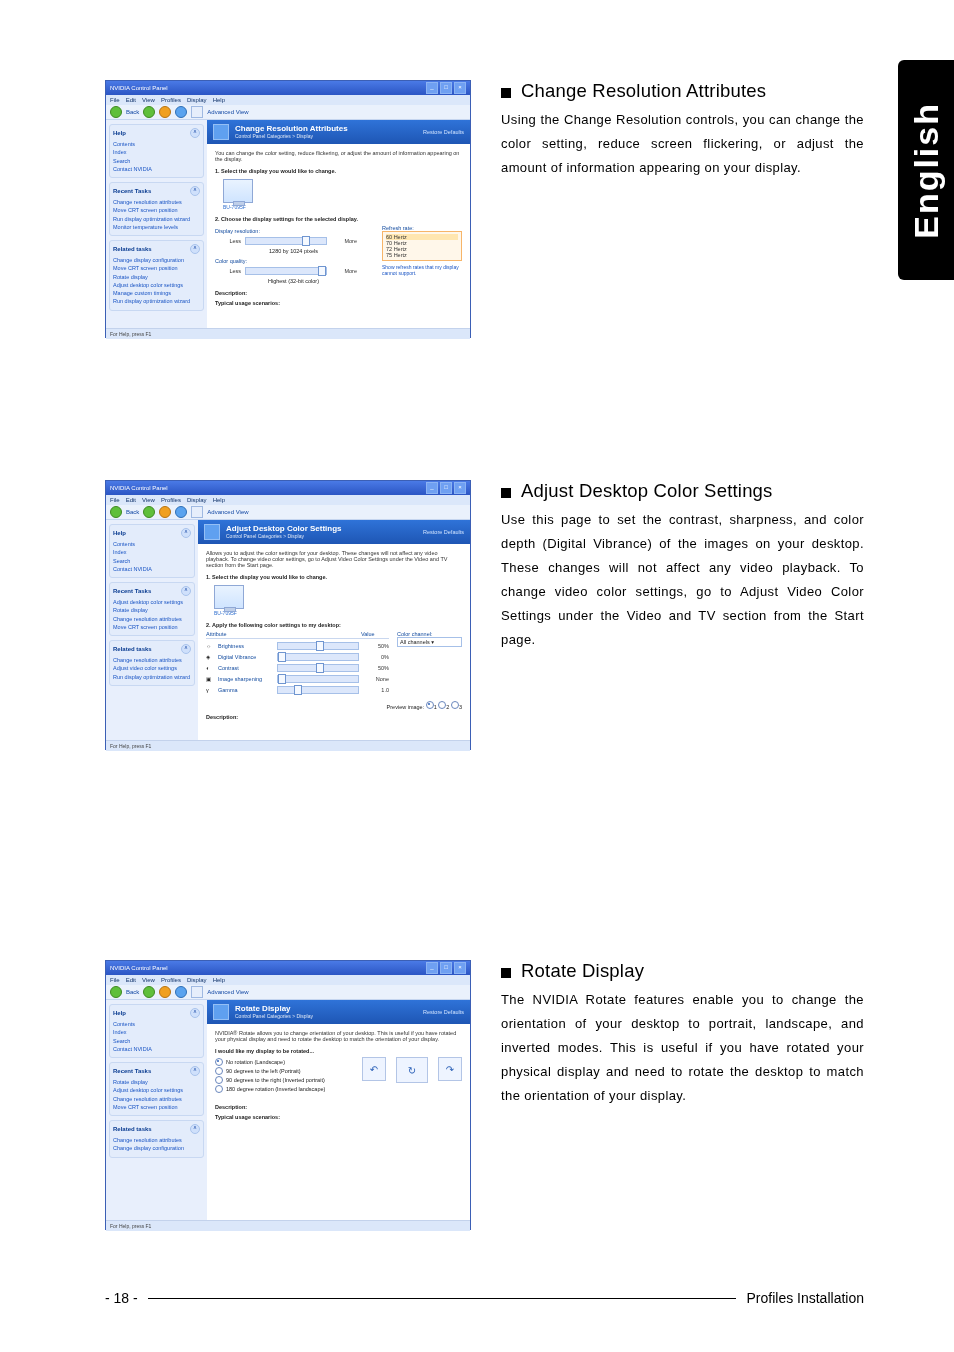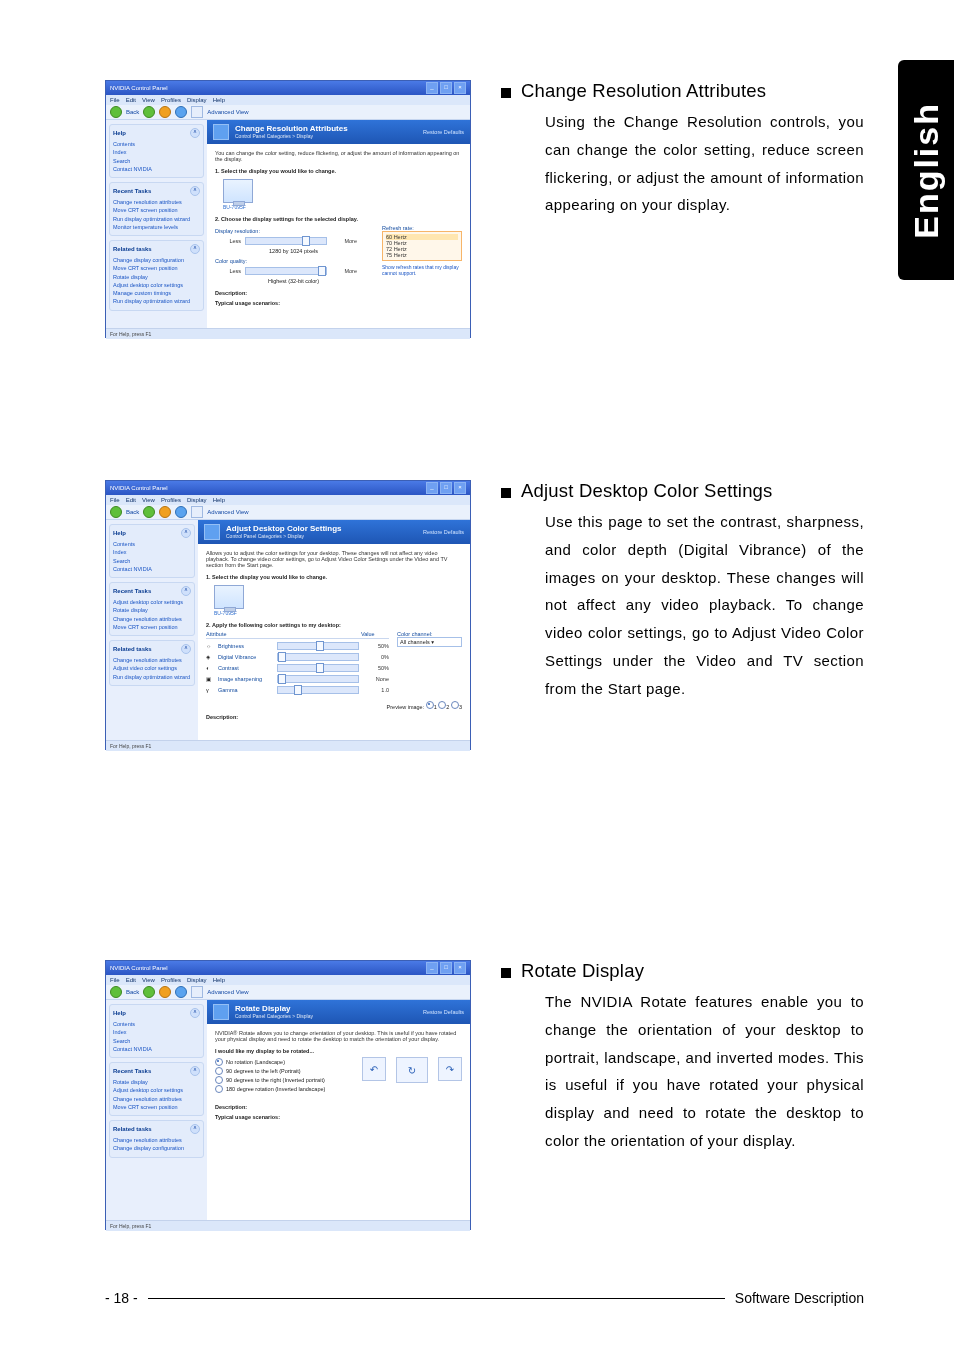--- a/index.html
+++ b/index.html
@@ -164,21 +164,21 @@
   .statusbar{height:10px;background:#dbe7fa;border-top:1px solid #c3d2ec;font-size:5px;color:#444;padding:0 4px;line-height:10px;}
   .shot1 { height:256px; }
   .shot2 { height:268px; }
   .shot3 { height:268px; }
 
   
   .desc-col { flex:1; }
   .desc-head { display:flex; align-items:center; gap:10px; margin-bottom:6px;}
   .sqbullet { width:10px;height:10px;background:#000;display:inline-block;flex:0 0 10px;margin-top:4px;}
   .desc-title { font-size:18.5px; letter-spacing:.2px; }
-  .desc-body { font-size:15px; line-height:1.85; text-align:justify; letter-spacing:.4px;margin-left:44px; }
+  .desc-body { font-size:13px; line-height:1.85; text-align:justify; letter-spacing:.4px; }
 
   
   .footer {
     position:absolute; left:105px; right:90px; bottom:46px;
     display:flex; justify-content:space-between; align-items:center;
     font-size:14px; color:#000;
   }
   .footer .hr { flex:1; height:0; border-top:1px solid #000; margin:0 10px; }
 </style>
 </head>
@@ -569,22 +569,22 @@
       </div>
     </div>
     <div class="statusbar">For Help, press F1</div>
   </div>
 
   <div class="desc-col">
     <div class="desc-head">
       <span class="sqbullet"></span>
       <span class="desc-title">Rotate Display</span>
     </div>
-    <div class="desc-body">The NVIDIA Rotate features enable you to change the orientation of your desktop to portrait, landscape, and inverted modes. This is useful if you have rotated your physical display and need to rotate the desktop to color the orientation of your display.</div>
+    <div class="desc-body">The NVIDIA Rotate features enable you to change the orientation of your desktop to portrait, landscape, and inverted modes. This is useful if you have rotated your physical display and need to rotate the desktop to match the orientation of your display.</div>
   </div>
 </div>
 
 <div class="footer">
   <span></span>
   <span>- 18 -</span>
   <span class="hr"></span>
-  <span>Software Description</span>
+  <span>Profiles Installation</span>
 </div>
 
 </body></html>

